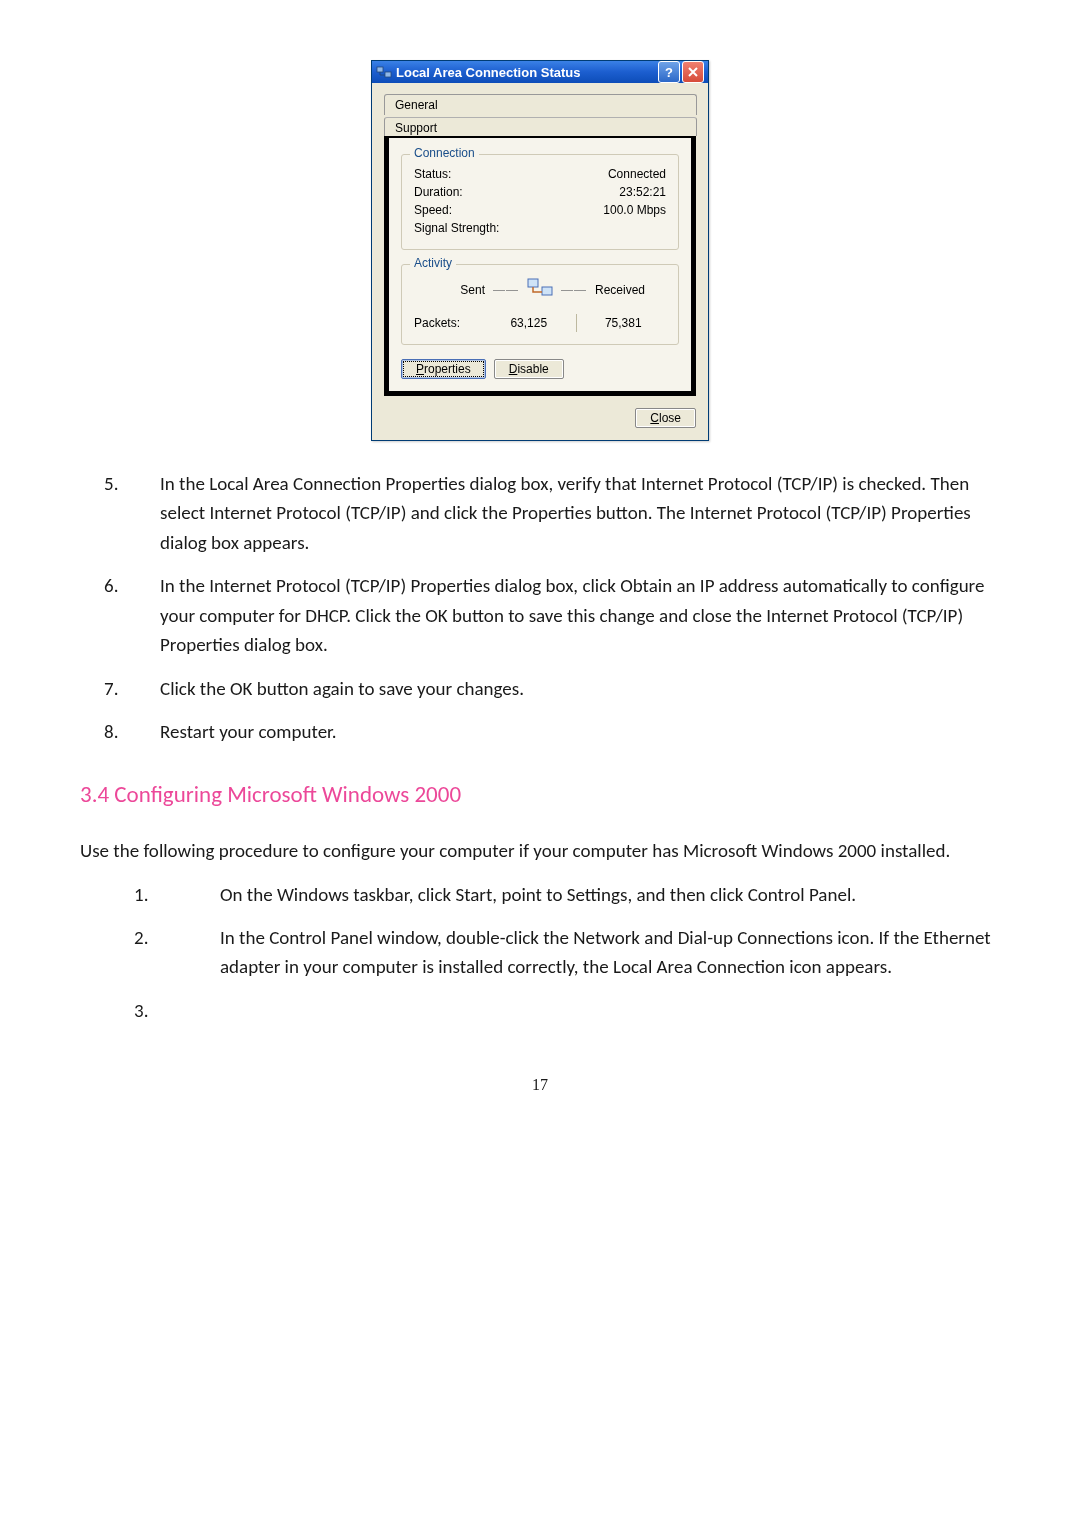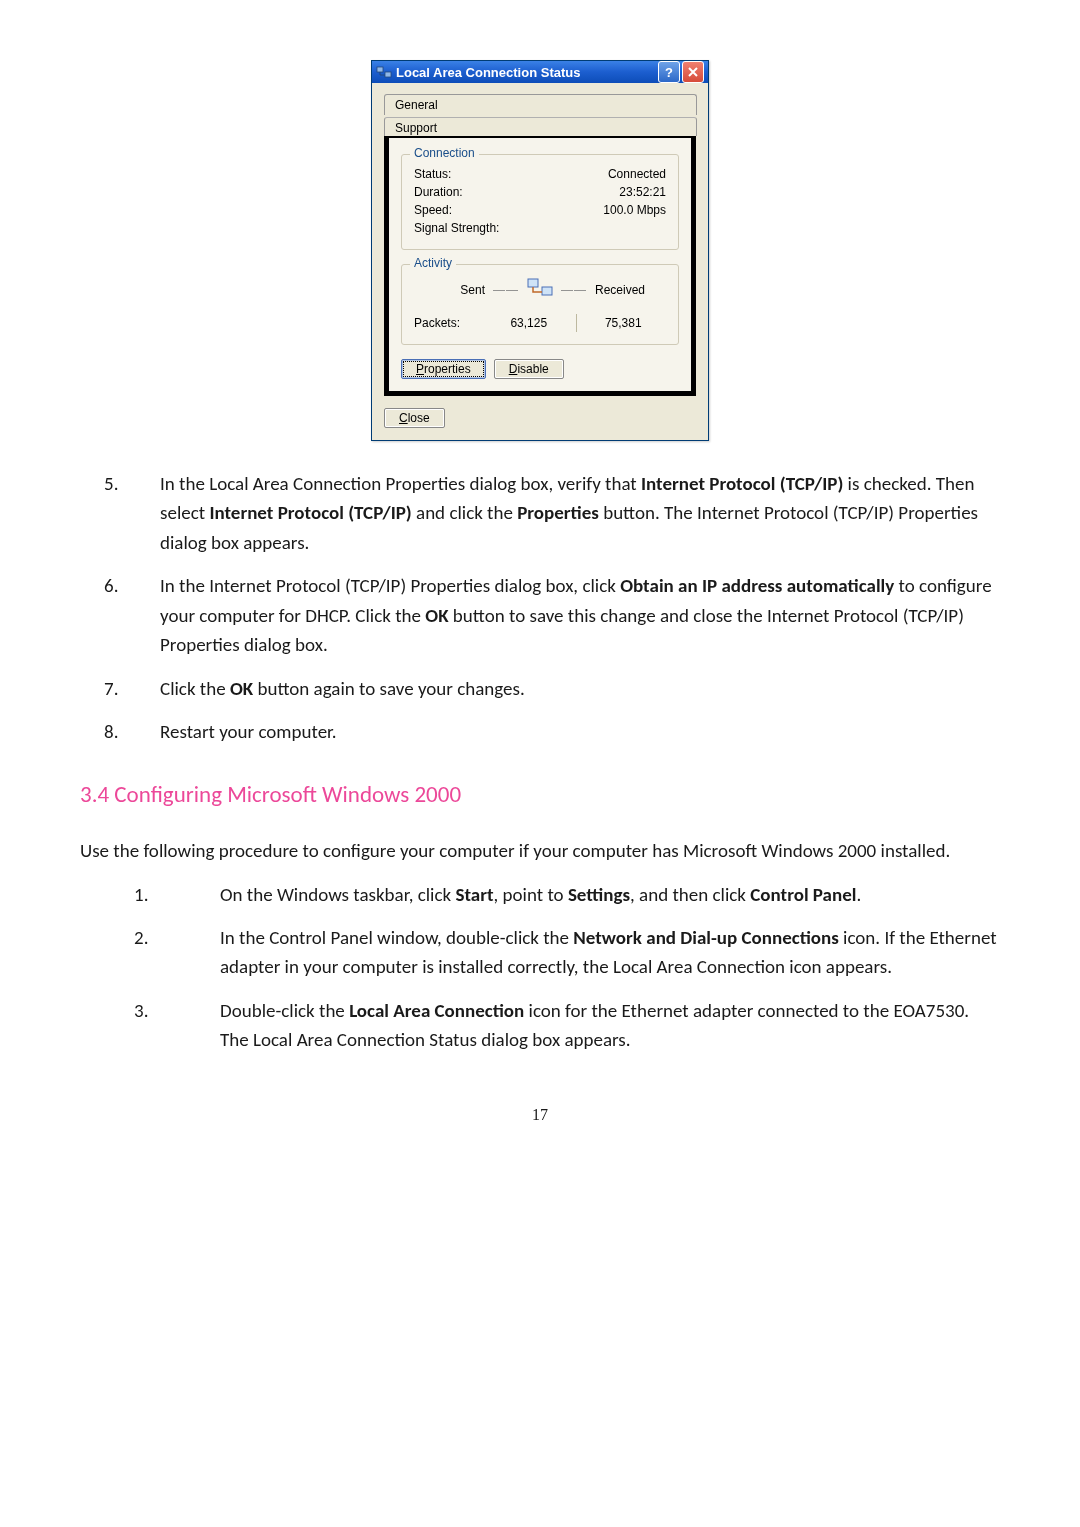--- a/index.html
+++ b/index.html
@@ -161,21 +161,21 @@
     box-shadow: inset 0 0 0 1px #fff;
   }
   .win-btn.focused {
     outline: 1px dotted #000;
     outline-offset: -3px;
     border: 1px solid #4a6fb5;
     box-shadow: inset 0 0 0 1px #b3c6e6;
   }
   .footer-row {
     display: flex;
-    justify-content: flex-start;
+    justify-content: flex-end;
     padding-top: 12px;
   }
   .underline-first::first-letter {
     text-decoration: underline;
   }
   
   .doc {
     font-size: 19px;
     line-height: 1.55;
     color: #1a1a1a;
@@ -198,21 +198,21 @@
   .ol.nested > li .num { padding-left: 54px; width: 86px; }
   .h2 {
     font-size: 23px;
     font-weight: normal;
     margin: 30px 0 24px 0;
     color: #ec4899;
   }
   .para {
     margin: 14px 0 14px 0;
   }
-  b { font-weight: bold; }
+  b { font-weight: normal; }
   .page-num {
     text-align: center;
     font-size: 16px;
     margin-top: 48px;
     font-family: Liberation Serif, serif;
   }
 </style>
 </head>
 <body>
 
@@ -336,21 +336,18 @@
         </span>
       </li>
       <li>
         <span class="num">2.</span>
         <span class="txt">
           <span>In the Control Panel window, double-click the </span><b>Network and Dial-up Connections</b><span> icon. If the Ethernet adapter in your computer is installed correctly, the Local Area Connection icon appears.</span>
         </span>
       </li>
       <li>
         <span class="num">3.</span>
-        <span class="txt">
-          <span>Double-click the </span><b>Local Area Connection</b><span> icon for the Ethernet adapter connected to the EOA7530. The Local Area Connection Status dialog box appears.</span>
-        </span>
       </li>
     </ol>
 
     <div class="page-num">17</div>
   </div>
 </div>
 
 </body></html>

